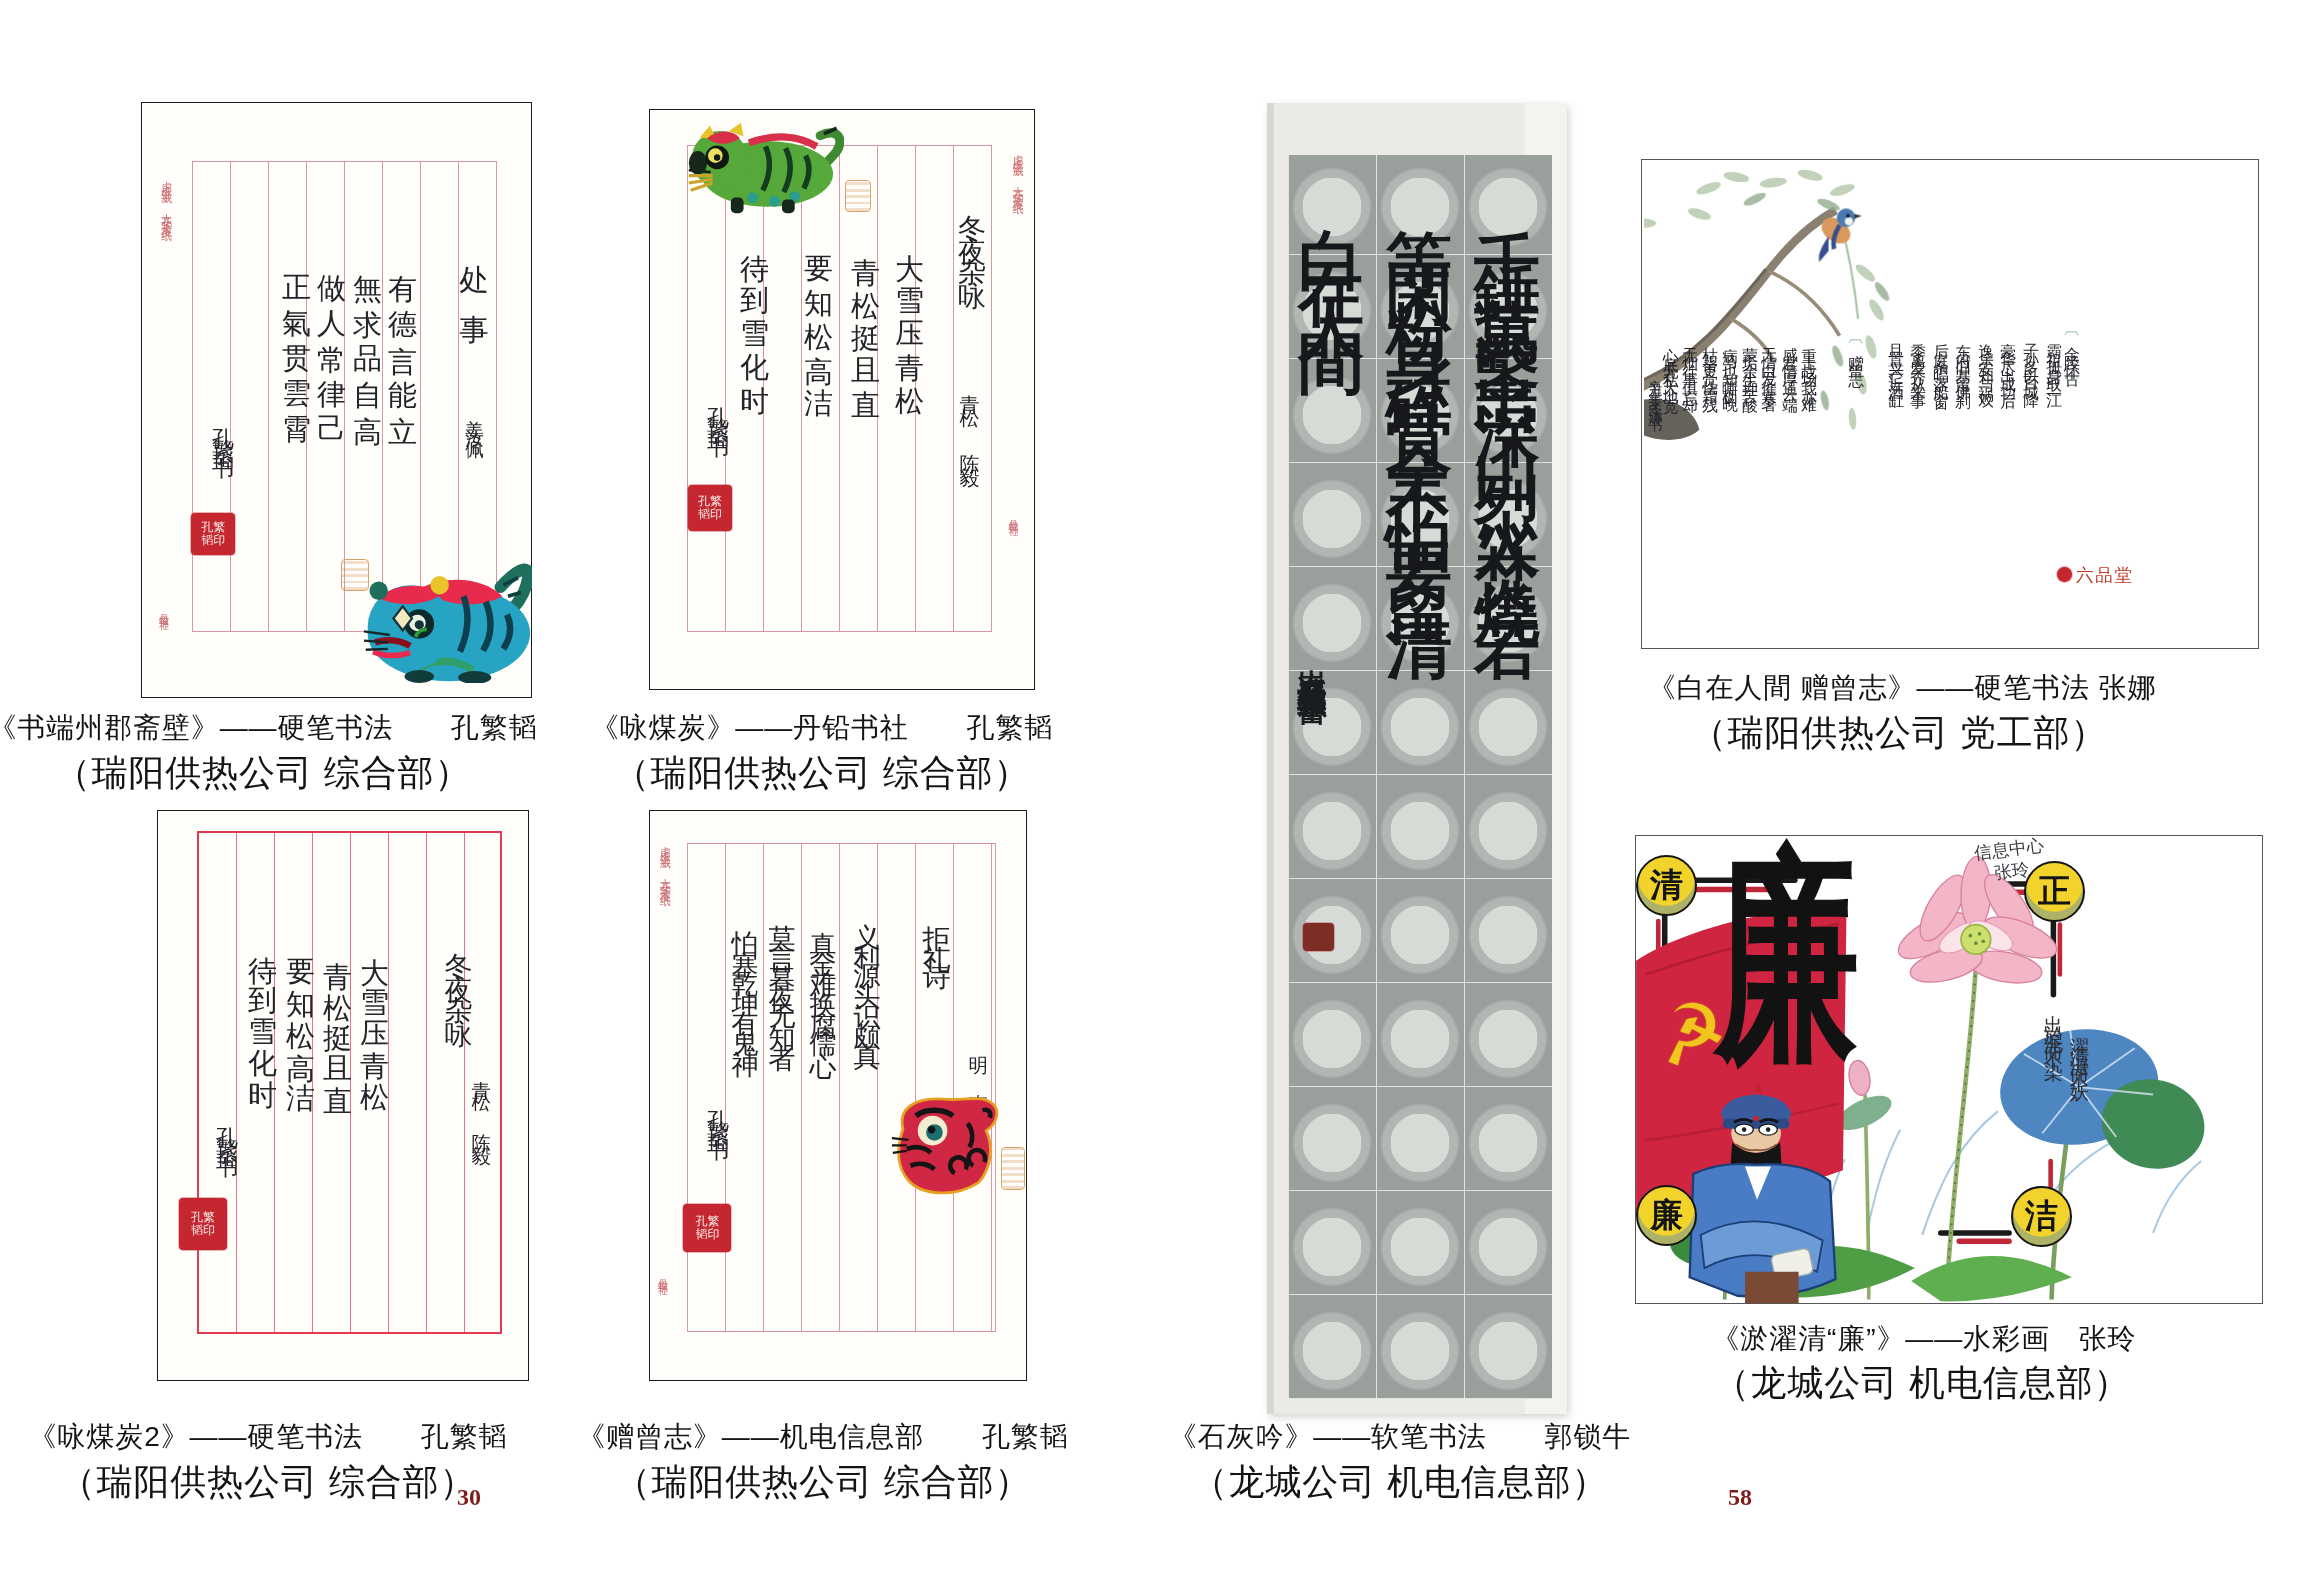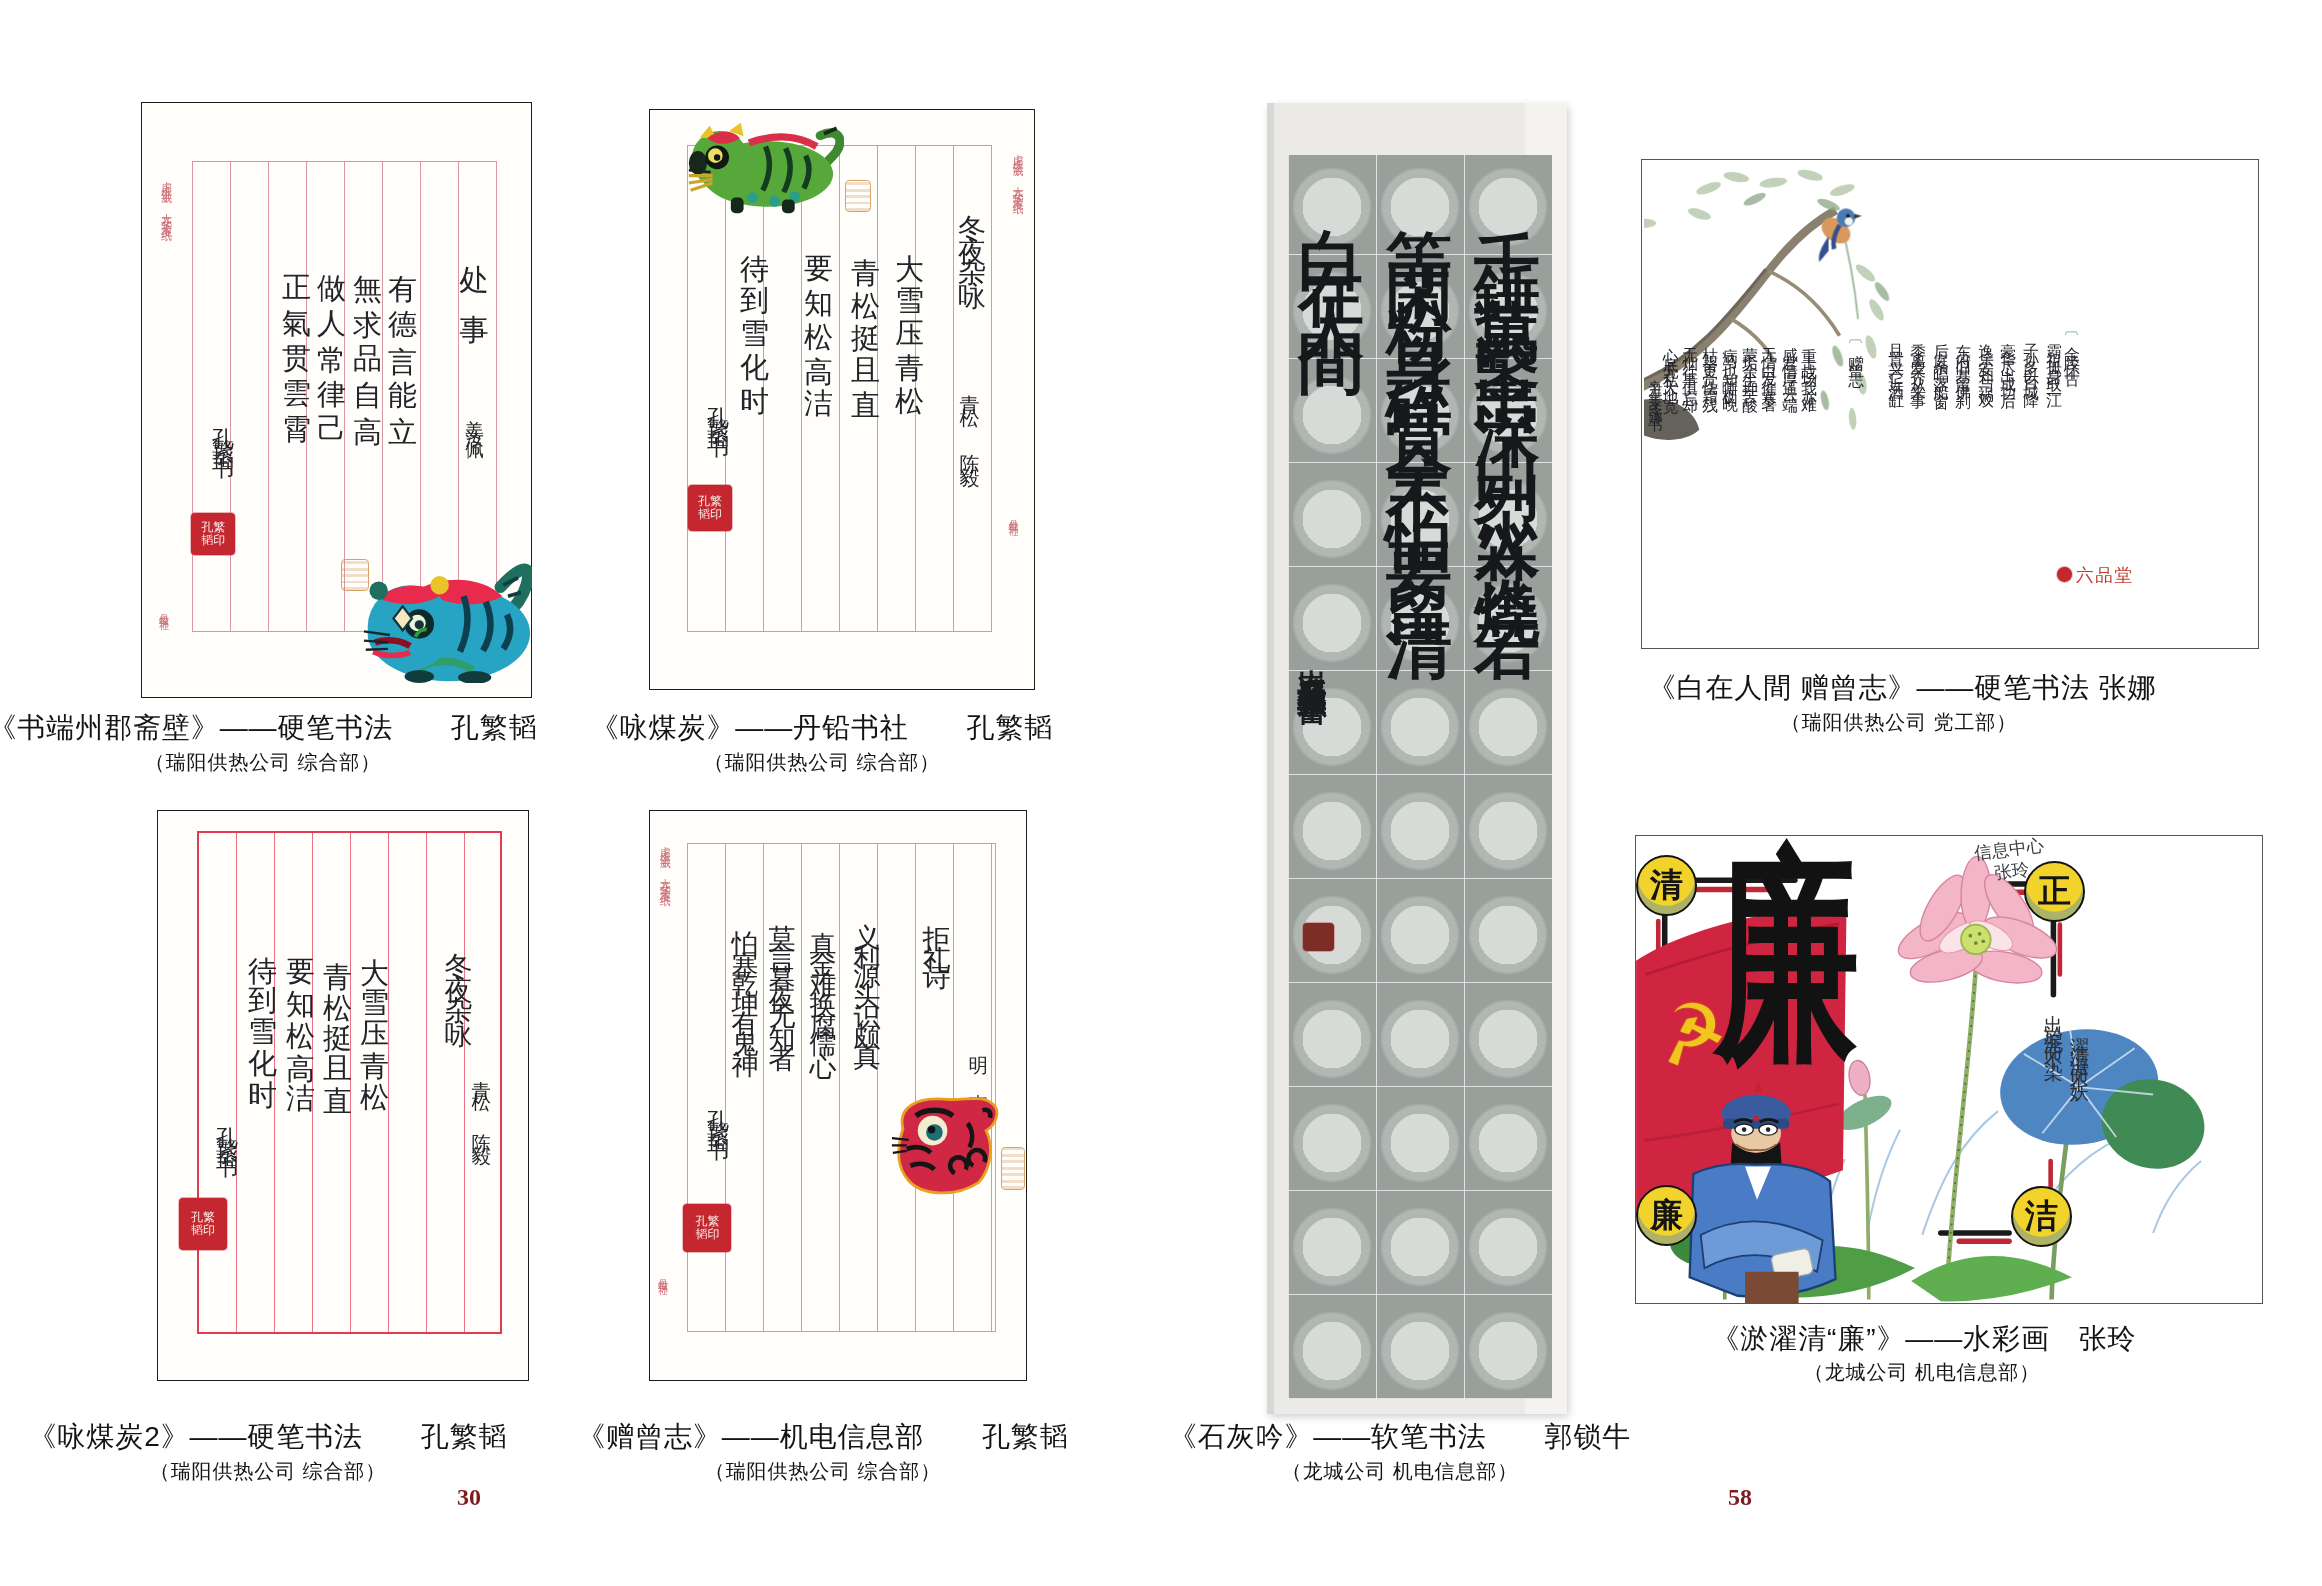--- a/index.html
+++ b/index.html
@@ -10,21 +10,21 @@
 .paper.redgrid{border:2.8px solid #e23a50;background:repeating-linear-gradient(90deg,rgba(0,0,0,0) 0 37px,#e87286 37px 38px);}
 .vt{position:absolute;writing-mode:vertical-rl;text-orientation:upright;font-family:"DejaVu Serif",serif;color:#23242a;line-height:1;}
 .cal{width:41px;text-align:center;}
 .sidetext{color:#c2555e;font-size:11px;letter-spacing:3.7px;opacity:.85;}
 .cornertext{color:#c2555e;font-size:10px;letter-spacing:1.8px;opacity:.85;}
 .seal{position:absolute;background:#c4272f;border-radius:4px;display:flex;align-items:center;justify-content:center;overflow:hidden;box-shadow:0 0 0 0.9px rgba(196,39,47,.35);}
 .seal span{font-size:12px;line-height:13px;width:26px;color:rgba(255,248,244,.95);word-break:break-all;text-align:center;font-family:"DejaVu Serif",serif;}
 .darkseal{background:#7c2d26;}
 .oseal{position:absolute;border:1.8px solid #cf8a45;border-radius:4.6px;opacity:.8;background:repeating-linear-gradient(0deg,rgba(207,138,69,.35) 0 2.8px,rgba(0,0,0,0) 2.8px 6.5px);}
 .cap{position:absolute;width:646px;text-align:center;color:#141414;font-size:28px;letter-spacing:0.9px;white-space:nowrap;}
-.cap.org{font-size:20px;}
+.cap.org{font-size:36px;}
 .pnum{position:absolute;font-family:"Liberation Serif",serif;font-size:24px;font-weight:bold;color:#7f1d1d;}
 
 .scrollpaper{position:absolute;left:1267px;top:103px;width:300px;height:1311px;background:linear-gradient(90deg,#d8d7d3 0 7.4px,#eceae6 7.4px 86%,#f4f3f0 86%);box-shadow:1.8px 2.8px 8.3px rgba(0,0,0,.2);}
 .scrollpanel{position:absolute;left:1288px;top:155px;width:264px;height:1244px;background-color:#99a09c;background-image:radial-gradient(41px 41px at 44px 52px,rgba(230,234,230,.8) 0 29.5px,rgba(230,234,230,.3) 29.5px 37px,rgba(0,0,0,0) 40px),repeating-linear-gradient(90deg,rgba(255,255,255,.7) 0 0.9px,rgba(0,0,0,0) 0.9px 88px),repeating-linear-gradient(0deg,rgba(255,255,255,.7) 0 0.9px,rgba(0,0,0,0) 0.9px 104px);background-size:88px 104px,auto,auto;}
 .scroll-col{position:absolute;top:157px;width:88px;height:1244px;writing-mode:vertical-rl;text-orientation:upright;font-family:"DejaVu Serif",serif;font-weight:bold;font-size:66px;letter-spacing:35px;color:#17181b;padding-top:18.5px;box-sizing:border-box;overflow:hidden;}
 
 .jcol{width:20px;font-size:15.7px;letter-spacing:8.3px;text-align:center;text-orientation:upright;}
 .jtitle .jb{color:#7aa98a;}
 .jsig{width:20px;font-size:14px;letter-spacing:5.5px;}
 .studio{position:absolute;font-family:"DejaVu Serif",serif;color:#c0392b;font-size:17.5px;letter-spacing:1.8px;}

